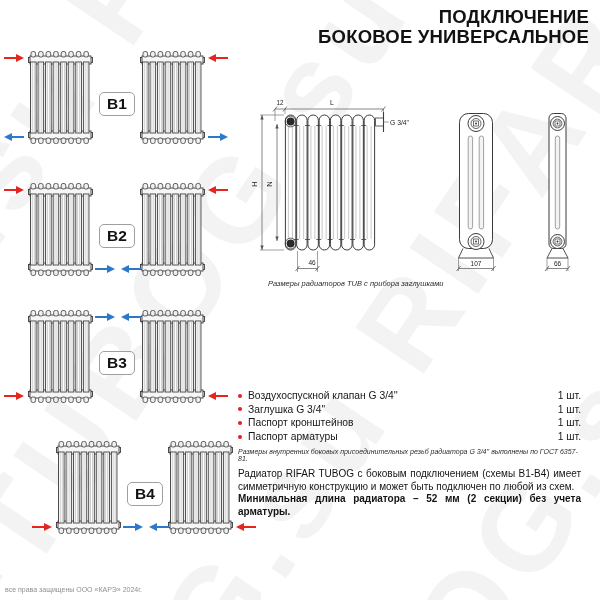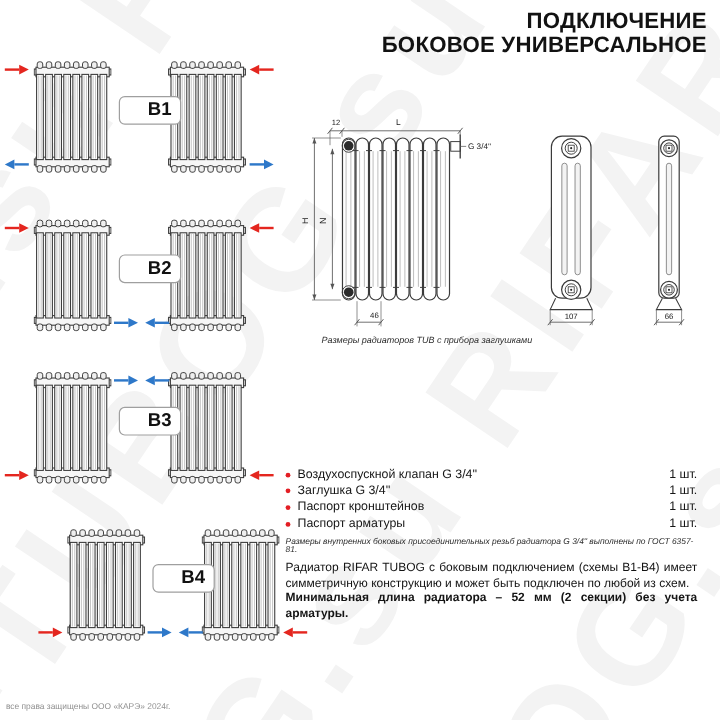--- a/index.html
+++ b/index.html
@@ -9,23 +9,23 @@
   .wm{position:absolute;left:-350px;top:-340px;width:1300px;height:1280px;
       transform:rotate(-56deg);pointer-events:none;z-index:0;}
   .wm div{white-space:nowrap;font-weight:800;font-size:120px;letter-spacing:10px;
       line-height:212px;color:rgba(20,20,20,0.05);}
   
   .title{position:absolute;top:7px;right:11px;z-index:2;text-align:right;
       font-size:18.5px;line-height:19.5px;font-weight:800;color:#121212;letter-spacing:0.2px;}
   
   .scheme-row{position:absolute;left:0;width:232px;height:100px;z-index:1;}
   .rad{position:absolute;top:2px;}
-  .label-box{position:absolute;left:99px;top:32px;width:34px;height:22px;background:#fff;
+  .label-box{position:absolute;left:99px;top:44px;width:34px;height:22px;background:#fff;
       border:1px solid #9f9f9f;border-radius:5px;font-weight:800;font-size:15.5px;
-      display:flex;align-items:center;justify-content:center;color:#111;padding-left:16px;}
+      display:flex;align-items:center;justify-content:center;color:#111;}
   .arrow{position:absolute;width:20px;height:9px;}
   .arrow i{position:absolute;display:block;}
   .shaft{top:3.1px;width:12px;height:2.8px;}
   .head{top:0;width:0;height:0;border-top:4.5px solid transparent;border-bottom:4.5px solid transparent;}
   
   .dim-drawing{position:absolute;left:252px;top:95px;z-index:1;}
   .caption{position:absolute;left:268px;top:279px;font-size:7.5px;font-style:italic;color:#2b2b2b;z-index:1;}
   .profile{position:absolute;top:112px;z-index:1;}
   #p107{left:454px;} #p66{left:541px;}
   svg text{font-family:"Liberation Sans",sans-serif;fill:#222;}

